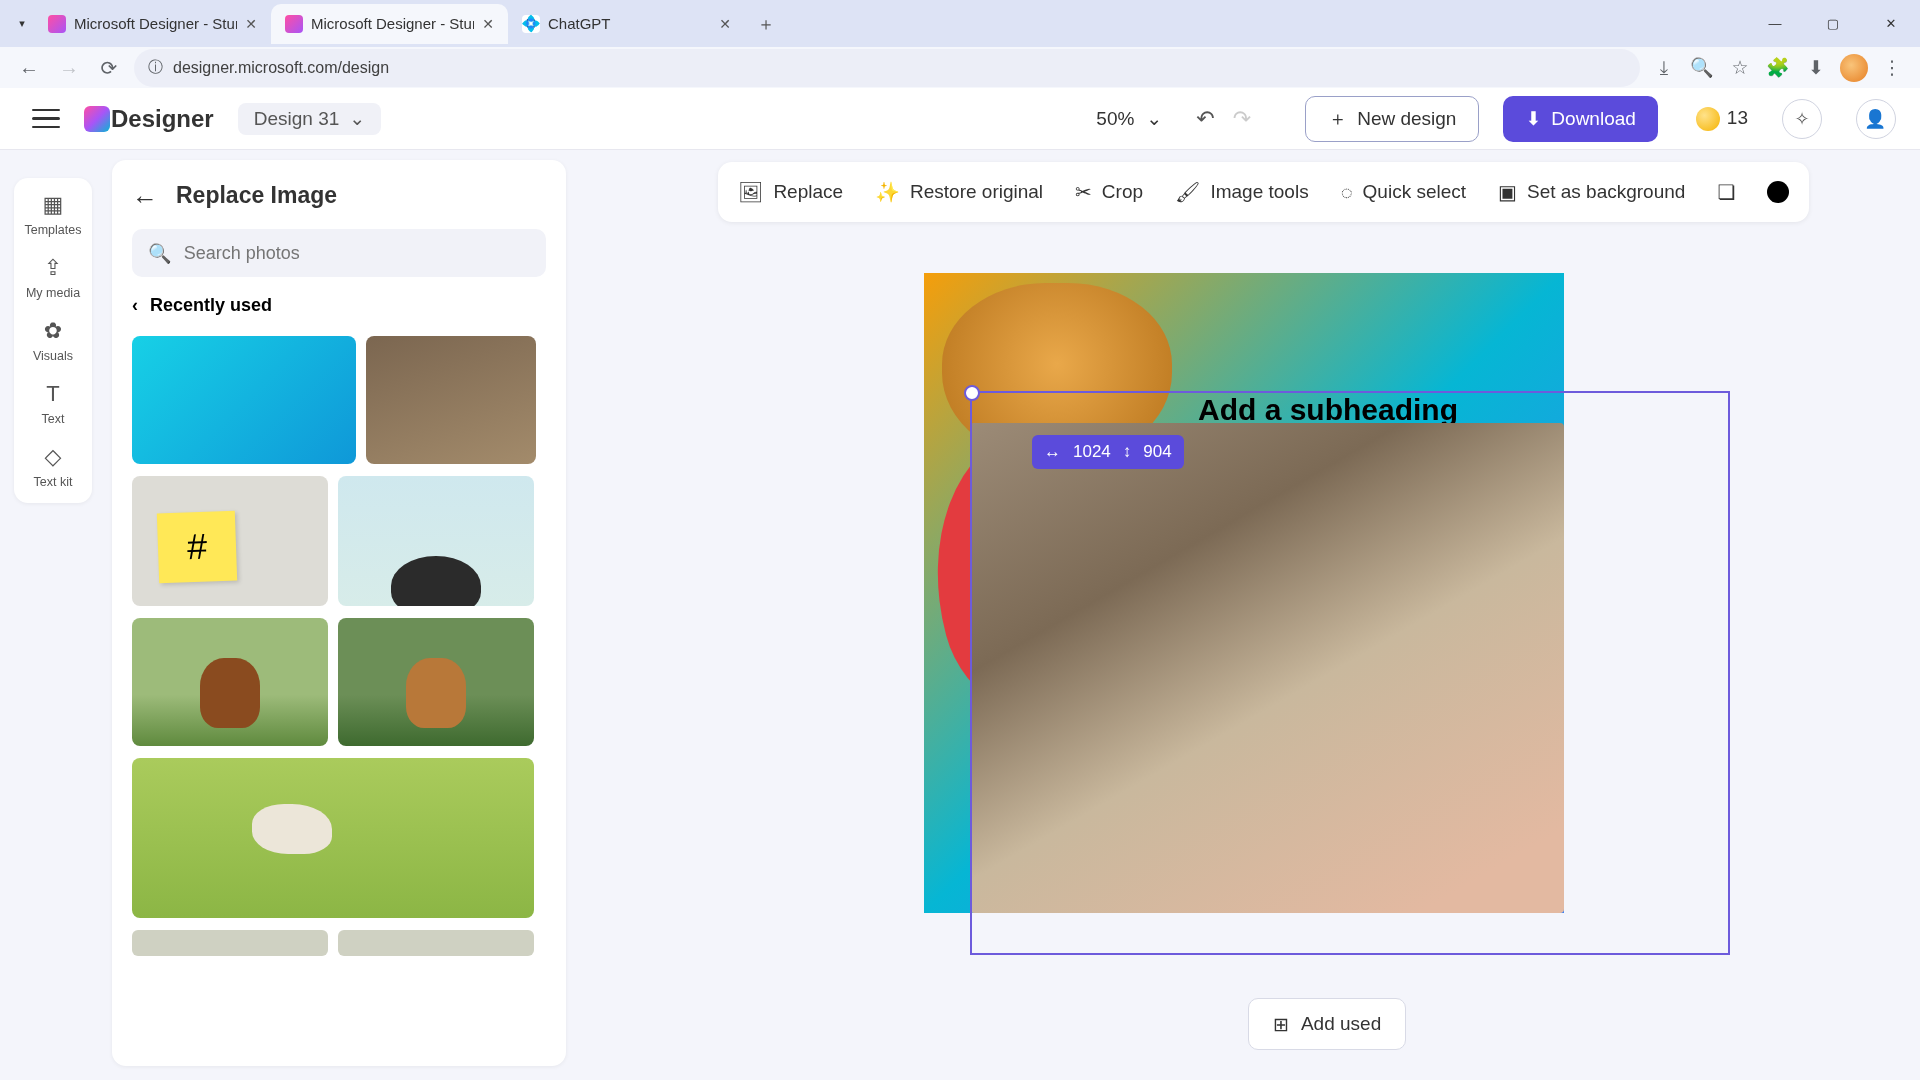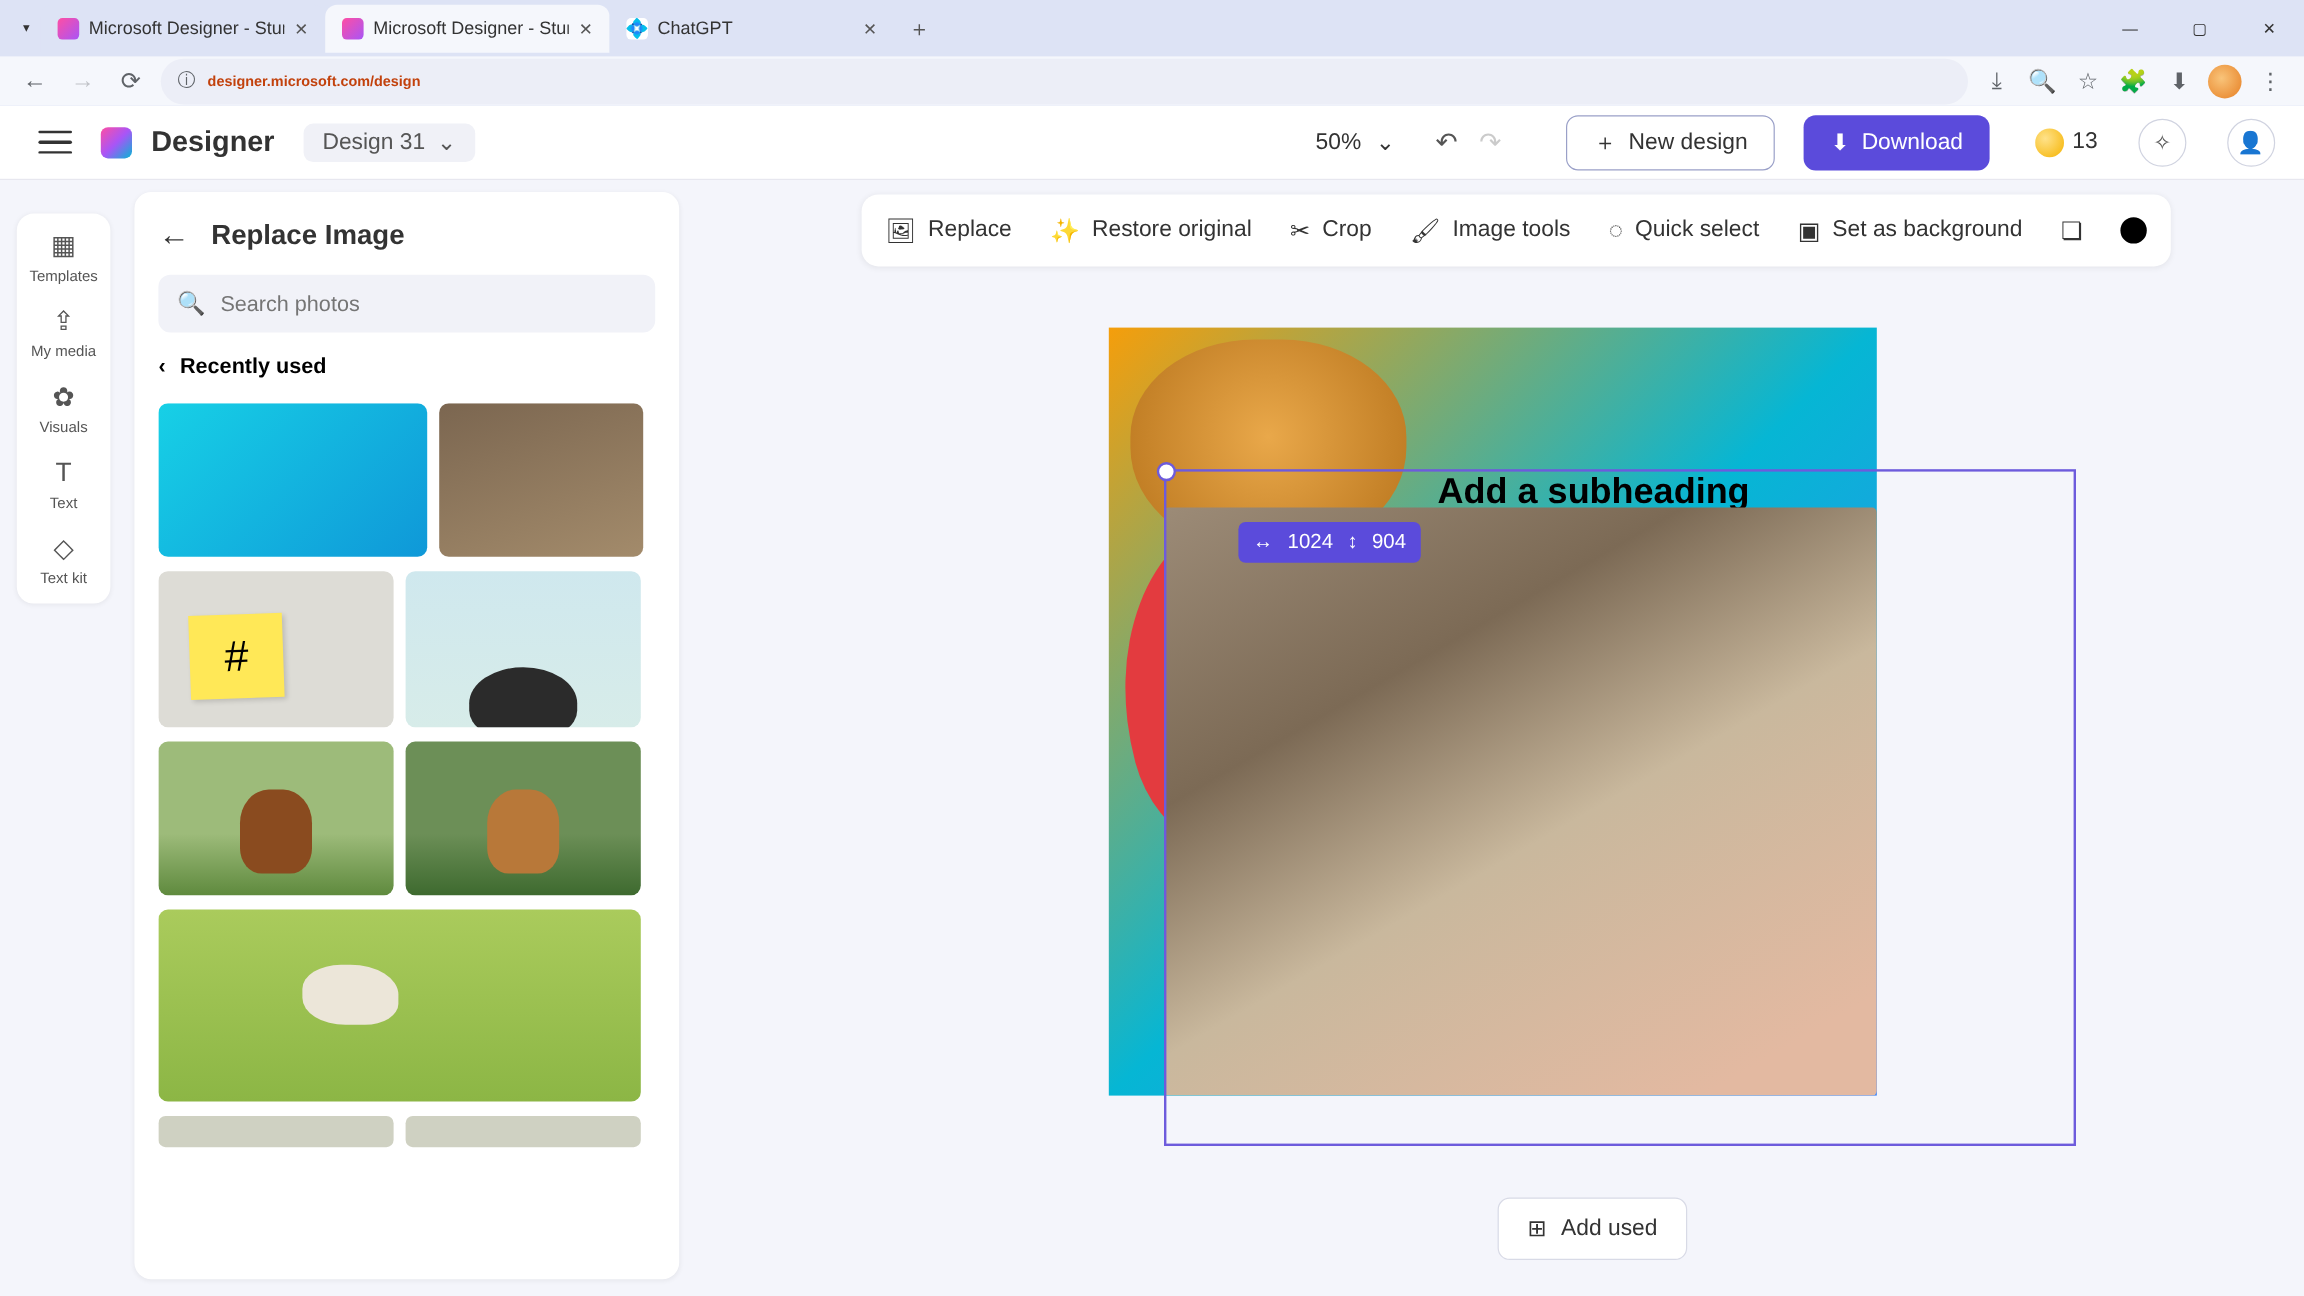--- a/index.html
+++ b/index.html
@@ -18,29 +18,29 @@
 .tab-title { font-size: 15px; color: #333; white-space: nowrap; overflow: hidden; flex: 1; }
 .tab-close { font-size: 14px; color: #555; }
 .new-tab { width: 30px; height: 30px; font-size: 18px; color: #555; display: flex; align-items: center; justify-content: center; margin-left: 6px; }
 .win-controls { position: absolute; right: 0; top: 0; height: 47px; display: flex; align-items: center; }
 .win-btn { width: 58px; height: 42px; display:flex; align-items:center; justify-content:center; font-size: 13px; color: #333; }
 
 .address-bar-row { height: 41px; background: #f5f7fc; display: flex; align-items: center; padding: 0 14px; gap: 10px; }
 .nav-icon { color: #5f6368; font-size: 20px; width: 30px; height: 30px; display:flex;align-items:center;justify-content:center; border-radius: 50%; }
 .nav-icon.disabled { opacity: .35; }
 .omnibox { flex: 1; height: 38px; background: #eceef7; border-radius: 19px; display: flex; align-items: center; padding: 0 14px; gap: 10px; }
-.omnibox input { border: 0; background: transparent; outline: none; flex: 1; font-size: 12px; color: #c2410c; font-weight: bold; }
+.omnibox input { border: 0; background: transparent; outline: none; flex: 1; font-size: 16px; color: #404040; }
 .addr-icon { color: #5f6368; font-size: 19px; width: 28px; height:28px; display:flex;align-items:center;justify-content:center; }
 .avatar-circ { width: 28px; height: 28px; border-radius: 50%; background: radial-gradient(circle at 40% 40%,#f9c47a,#e67e22); }
 
 
 .app-bar { height: 62px; background: #fff; display: flex; align-items: center; padding: 0 24px 0 32px; gap: 24px; border-bottom: 1px solid #e7e7ef; }
 .hamburger { width: 28px; height: 20px; display: flex; flex-direction: column; justify-content: space-between; }
 .hamburger span { height: 2.8px; background: #333; border-radius: 2px; }
-.logo { display: flex; align-items: center; gap: 16px; font-size: 24px; font-weight: 700; color: #333; }
+.logo { display: flex; align-items: center; gap: 1px; font-size: 24px; font-weight: 700; color: #333; }
 .logo-mark { width: 26px; height: 26px; border-radius: 6px; background: linear-gradient(135deg,#ff4ea3,#a855f7,#06b6d4); }
 .design-dd { height: 32px; padding: 0 16px; border-radius: 8px; background: #f0f1f7; display: flex; align-items: center; gap: 10px; font-size: 19px; color: #555; }
 .app-bar-spacer { flex: 1; }
 .zoom-dd { display: flex; align-items: center; gap: 12px; font-size: 19px; color: #333; margin-right: 10px; }
 .undo-redo { display: flex; gap: 18px; font-size: 22px; color: #555; margin-right: 30px; }
 .undo-redo .disabled { opacity: .3; }
 .btn { height: 46px; padding: 0 22px; border-radius: 10px; display: flex; align-items: center; gap: 10px; font-size: 19px; font-weight: 500; cursor: pointer; }
 .btn-outline { border: 1.6px solid #9aa0c8; color: #333; background: #fff; }
 .btn-primary { background: #5b4bdb; color: #fff; }
 .credits { display: flex; align-items: flex-start; gap: 7px; font-size: 19px; color: #333; margin-left: 14px; }

